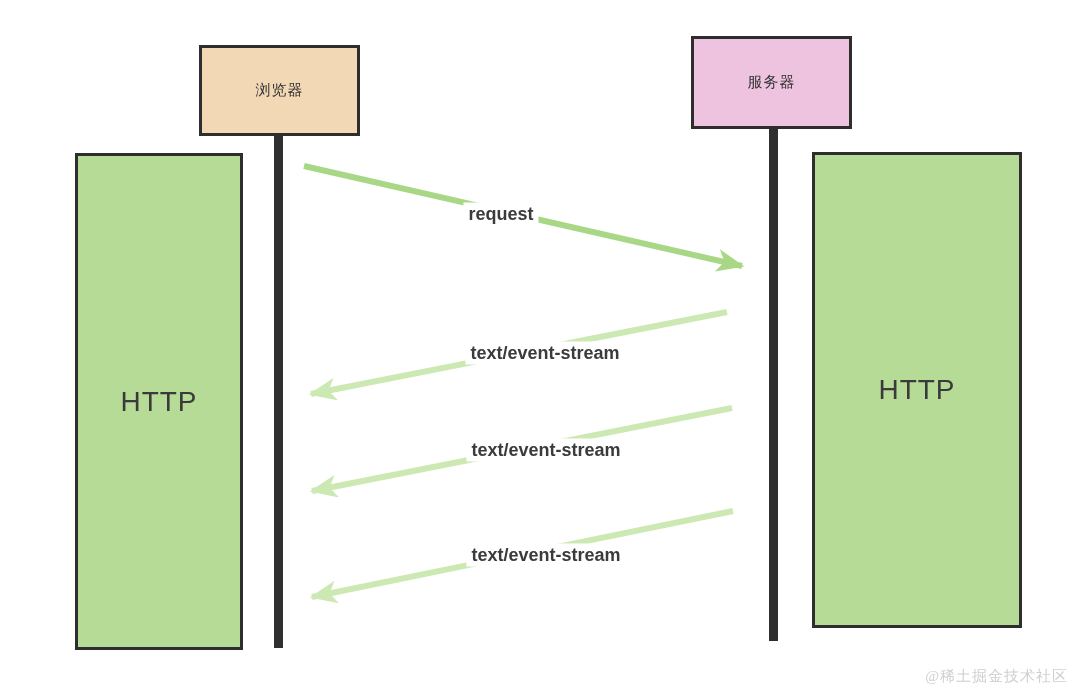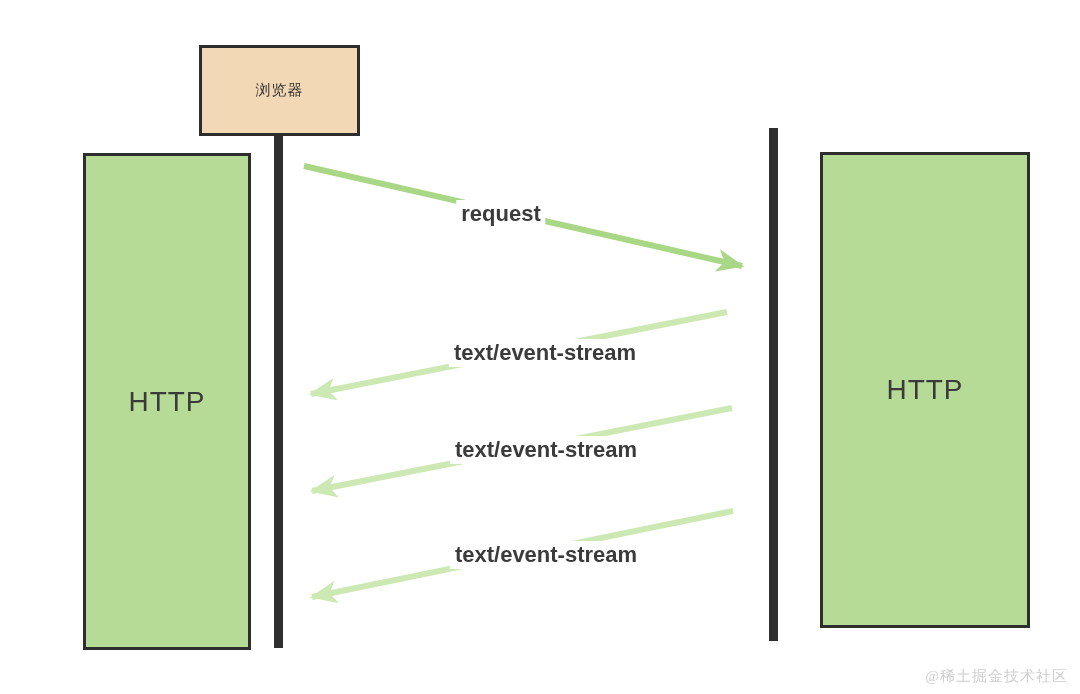--- a/index.html
+++ b/index.html
@@ -36,42 +36,41 @@
   }
   .box.actor { font-size: 15px; font-weight: 500; letter-spacing: 1px; }
   .box.browser-box { left: 199px; top: 45px;  width: 161px; height: 91px; background: #f3d8b6; }
   .box.server-box  { left: 691px; top: 36px;  width: 161px; height: 93px; background: #edc3df; }
   .box.http {
     background: #b5db96;
     font-size: 28px;
     font-weight: 500;
     letter-spacing: 1px;
     color: #3a3a3a;
-    margin-left: 8px;
   }
   .box.http-left  { left: 75px;  top: 153px; width: 168px; height: 497px; }
   .box.http-right { left: 812px; top: 152px; width: 210px; height: 476px; }
 
   
   svg.arrows {
     position: absolute;
     left: 0; top: 0;
     width: 1080px;
     height: 694px;
   }
   .arrow-line-req { stroke: #a8d786; stroke-width: 6; }
   .arrow-line-res { stroke: #cde9b3; stroke-width: 6; }
 
   
   .msg-label {
     position: absolute;
     transform: translate(-50%, -50%);
     background: #ffffff;
     padding: 1px 5px;
-    font-size: 22px;
+    font-size: 18px;
     font-weight: 600;
     color: #3b3b3b;
     white-space: nowrap;
   }
 
   
   .watermark {
     position: absolute;
     right: 12px;
     bottom: 8px;
@@ -100,20 +99,23 @@
     </defs>
     <line class="arrow-line-req" x1="304" y1="166" x2="742" y2="266" marker-end="url(#head-req)"></line>
     <line class="arrow-line-res" x1="727" y1="312" x2="311" y2="394" marker-end="url(#head-res)"></line>
     <line class="arrow-line-res" x1="732" y1="408" x2="312" y2="491" marker-end="url(#head-res)"></line>
     <line class="arrow-line-res" x1="733" y1="511" x2="312" y2="597" marker-end="url(#head-res)"></line>
   </svg>
 
   <div class="box actor browser-box">
     <span>浏览器</span>
   </div>
+  <div class="box actor server-box">
+    <span>服务器</span>
+  </div>
 
   <div class="box http http-left">
     <span>HTTP</span>
   </div>
   <div class="box http http-right">
     <span>HTTP</span>
   </div>
 
   <div class="msg-label" style="left:501px; top:214px;">request</div>
   <div class="msg-label" style="left:545px; top:353px;">text/event-stream</div>

